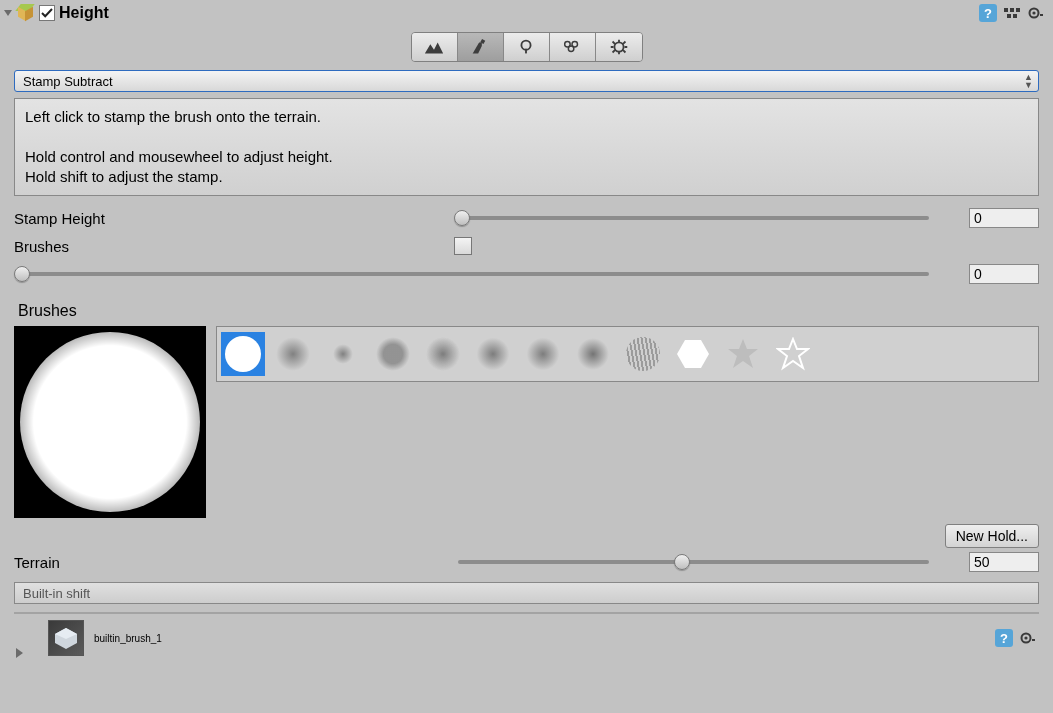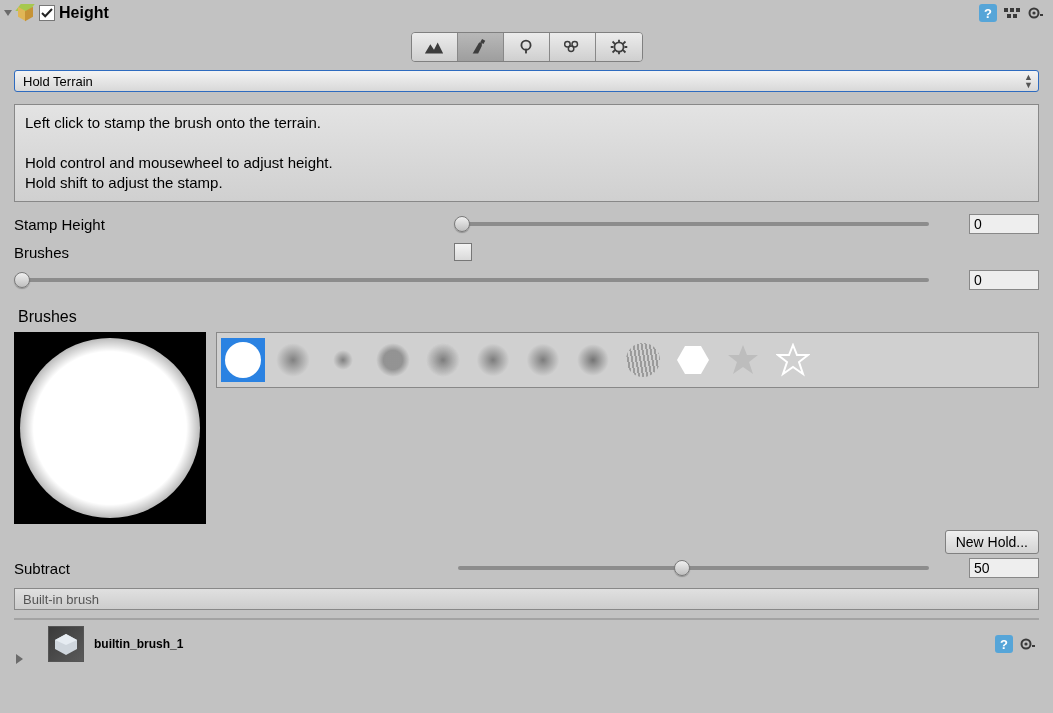--- a/index.html
+++ b/index.html
@@ -35,21 +35,21 @@
   .tool-btn:last-child{border-right:none;}
   .tool-btn.active{background:linear-gradient(#b8b8b8,#9e9e9e);}
   .tool-btn svg{width:22px;height:18px;fill:#3d3d3d;}
 
   
   .panel{padding:0 14px;}
 
   .mode-dd{width:100%;height:22px;border:1px solid #2e6bbf;border-radius:3px;background:linear-gradient(#f4f4f4,#d8d8d8);display:flex;align-items:center;padding:0 20px 0 8px;font-size:13px;cursor:pointer;position:relative;}
   .mode-dd .dd-arrows{position:absolute;right:6px;top:2px;font-size:9px;line-height:8px;color:#555;letter-spacing:-1px;}
 
-  .info-box{margin-top:12px;border:1px solid #888;background:linear-gradient(#e3e3e3,#d0d0d0);padding:8px 10px;font-size:15px;line-height:20px;}
+  .info-box{margin-top:6px;border:1px solid #888;background:linear-gradient(#e3e3e3,#d0d0d0);padding:8px 10px;font-size:15px;line-height:20px;}
 
   
   .prop{display:flex;align-items:center;height:28px;gap:30px;}
   .prop .lbl{width:410px;font-size:15px;}
   .slider-wrap{flex:1;display:flex;align-items:center;position:relative;height:20px;}
   .track{position:absolute;left:4px;right:4px;top:8px;height:4px;background:#8c8c8c;border-radius:2px;}
   .thumb{position:absolute;top:2px;width:16px;height:16px;border-radius:50%;background:linear-gradient(#f0f0f0,#bfbfbf);border:1px solid #7a7a7a;box-shadow:0 1px 1px rgba(0,0,0,.25);}
   .numbox{width:70px;height:20px;margin-left:6px;border:1px solid #888;background:#eee;font-size:14px;padding:0 4px;display:flex;align-items:center;}
   .chk{width:18px;height:18px;border:1px solid #777;background:linear-gradient(#f4f4f4,#d9d9d9);}
 
@@ -72,21 +72,21 @@
   .new-brush-row{display:flex;justify-content:flex-end;margin-top:6px;}
   .btn{height:24px;border:1px solid #808080;border-radius:3px;background:linear-gradient(#efefef,#d3d3d3);padding:0 10px;font-size:14px;display:flex;align-items:center;cursor:pointer;}
 
   .note-bar{margin-top:6px;height:22px;border:1px solid #888;background:linear-gradient(#e0e0e0,#cdcdcd);display:flex;align-items:center;padding:0 8px;font-size:13px;color:#555;}
 
   
   .asset{margin:8px 14px 0 14px;border-top:2px solid #a3a3a3;padding-top:6px;position:relative;}
   .asset-row{display:flex;align-items:center;gap:10px;}
   .asset-thumb{width:36px;height:36px;background:linear-gradient(135deg,#3a3a3a,#5a5a5a);display:flex;align-items:center;justify-content:center;border:1px solid #555;}
   .asset-thumb svg{width:26px;height:26px;fill:#cfd6dd;}
-  .asset-name{font-size:12px;font-weight:700;}
+  .asset-name{font-size:10px;font-weight:400;}
   .asset-tools{margin-left:auto;display:flex;align-items:center;gap:6px;padding-right:2px;}
   .asset-fold{position:absolute;left:2px;bottom:-2px;width:0;height:0;border-top:5px solid transparent;border-bottom:5px solid transparent;border-left:7px solid #6b6b6b;cursor:pointer;}
 </style>
 </head>
 <body>
 
 <div class="comp-header">
   <div class="fold"></div>
   <div class="cube">
     <div class="top"></div>
@@ -159,21 +159,21 @@
             <line x1="19" y1="3" x2="16.5" y2="5.5"></line>
             <line x1="7.5" y1="12.5" x2="5" y2="15"></line>
           </g>
         </svg>
     </div>
   </div>
 </div>
 
 <div class="panel">
   <div class="mode-dd">
-    <span>Hold Terrain</span>
+    <span>Stamp Subtract</span>
     <span class="dd-arrows">▲<br>▼</span>
   </div>
 
   <div class="info-box">
     <div>Left click to stamp the brush onto the terrain.</div>
     <div style="height:20px"></div>
     <div>Hold control and mousewheel to adjust height.</div>
     <div>Hold shift to adjust the stamp.</div>
   </div>
 
@@ -249,29 +249,29 @@
         </div>
     </div>
   </div>
 
   <div class="new-brush-row">
     <div class="btn">New Hold...</div>
   </div>
 
 
   <div class="prop">
-    <div class="lbl">Subtract</div>
+    <div class="lbl">Terrain</div>
     <div class="slider-wrap">
       <div class="track"></div>
         <div class="thumb" style="left:46%"></div>
     </div>
     <div class="numbox">50</div>
   </div>
 
-  <div class="note-bar">Built-in brush</div>
+  <div class="note-bar">Built-in shift</div>
 </div>
 
 <div class="asset">
   <div class="asset-row">
     <div style="width:24px"></div>
     <div class="asset-thumb">
       <svg viewBox="0 0 26 26">
           <polygon points="13,3 24,9 24,18 13,24 2,18 2,9" fill="#cfd6dd"></polygon>
           <polygon points="13,3 24,9 13,14 2,9" fill="#e6ecf2"></polygon>
         </svg>

